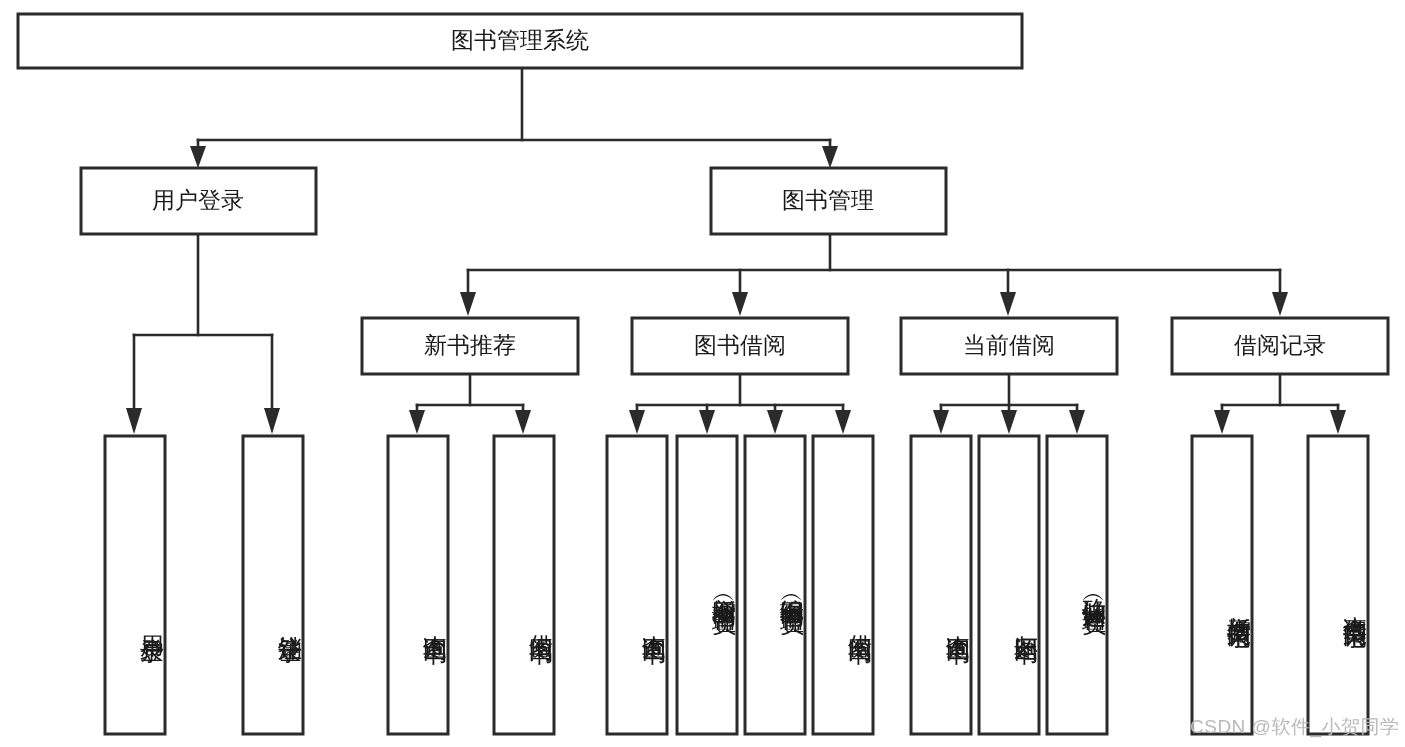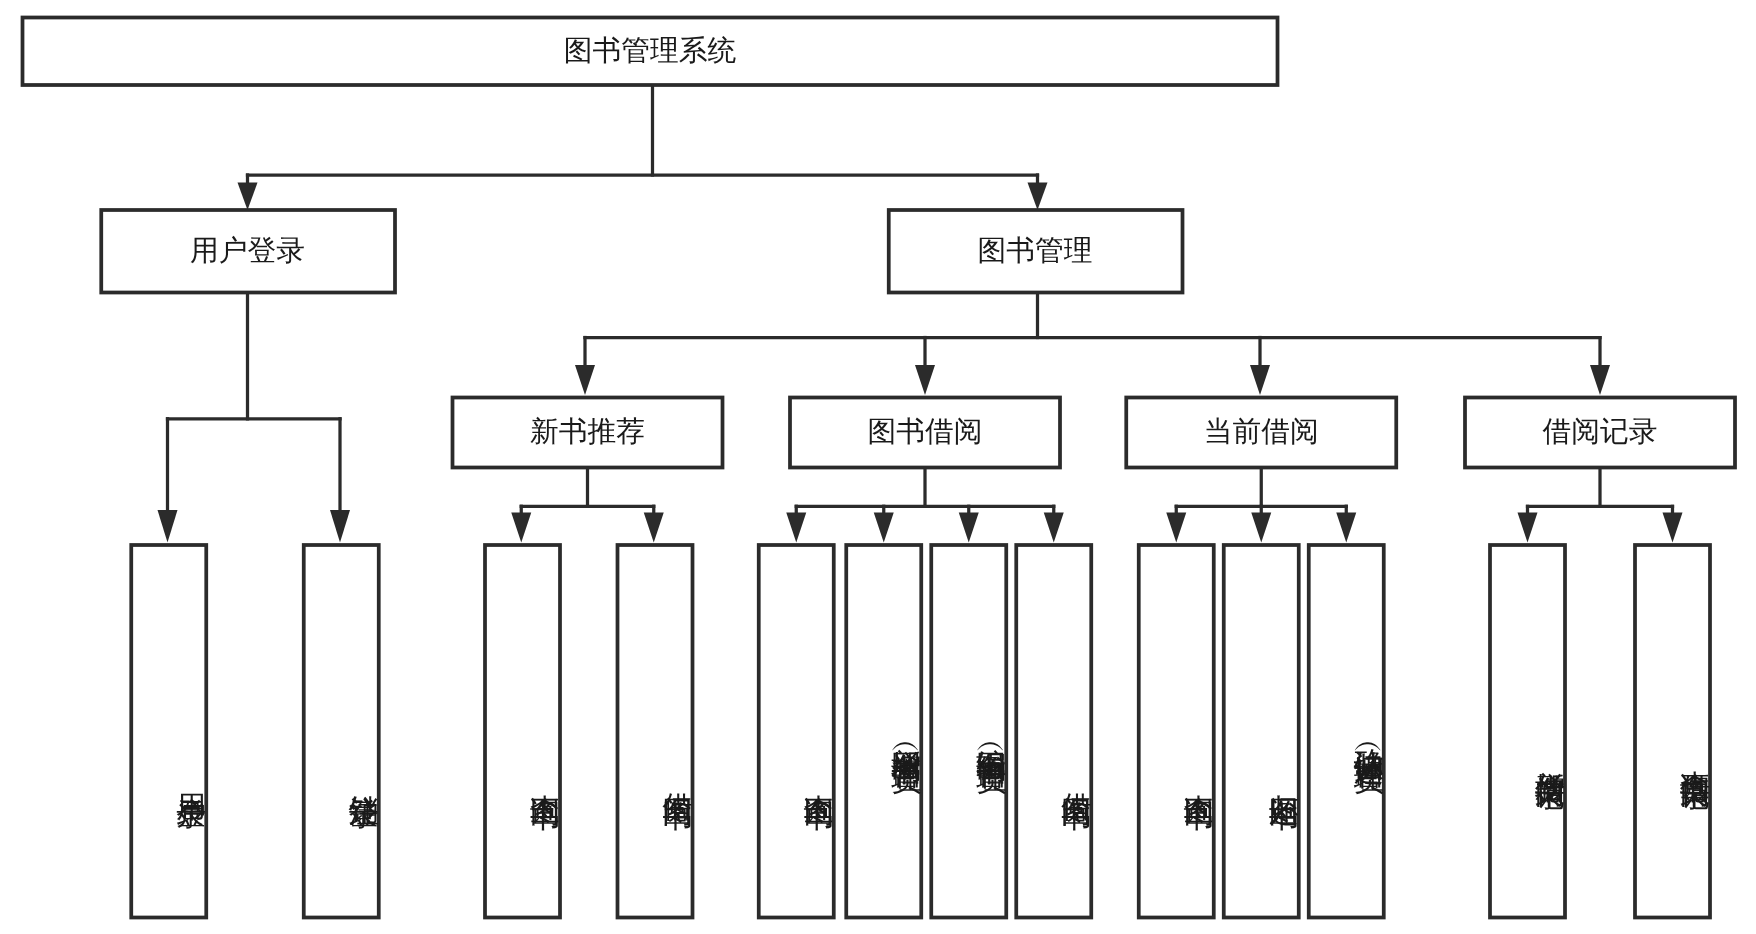--- a/index.html
+++ b/index.html
@@ -204,14 +204,15 @@
   <div class="leaf-label" style="left:745px; top:442px; width:60px; height:292px;">编辑图书（管理员）</div>
   <div class="leaf-label" style="left:813px; top:506px; width:60px; height:228px;">借阅图书</div>
 
   <div class="leaf-label" style="left:911px; top:506px; width:60px; height:228px;">查询图书</div>
   <div class="leaf-label" style="left:979px; top:506px; width:60px; height:228px;">归还图书</div>
   <div class="leaf-label" style="left:1047px; top:442px; width:60px; height:292px;">确认归还（管理员）</div>
 
   <div class="leaf-label" style="left:1192px; top:472px; width:60px; height:262px;">新增借阅记录</div>
   <div class="leaf-label" style="left:1308px; top:472px; width:60px; height:262px;">查询借阅记录</div>
 
+  <div class="watermark" style="left:1190px; top:714px;">CSDN @软件_小贺同学</div>
 
 </div>
 
 </body></html>

